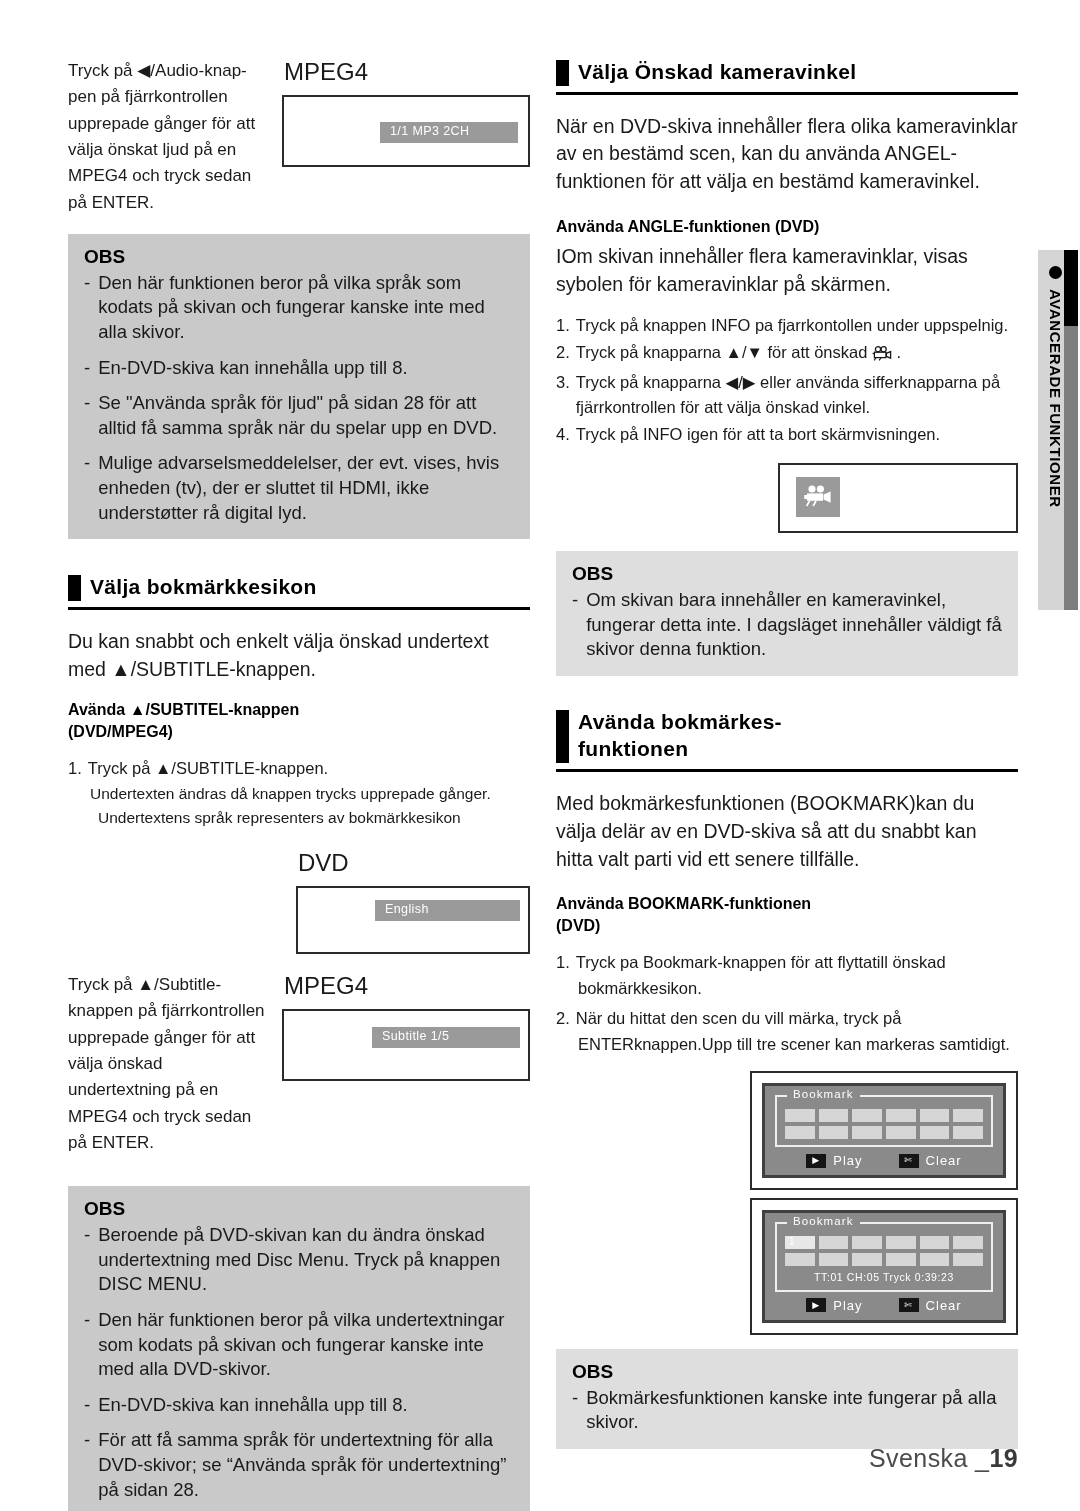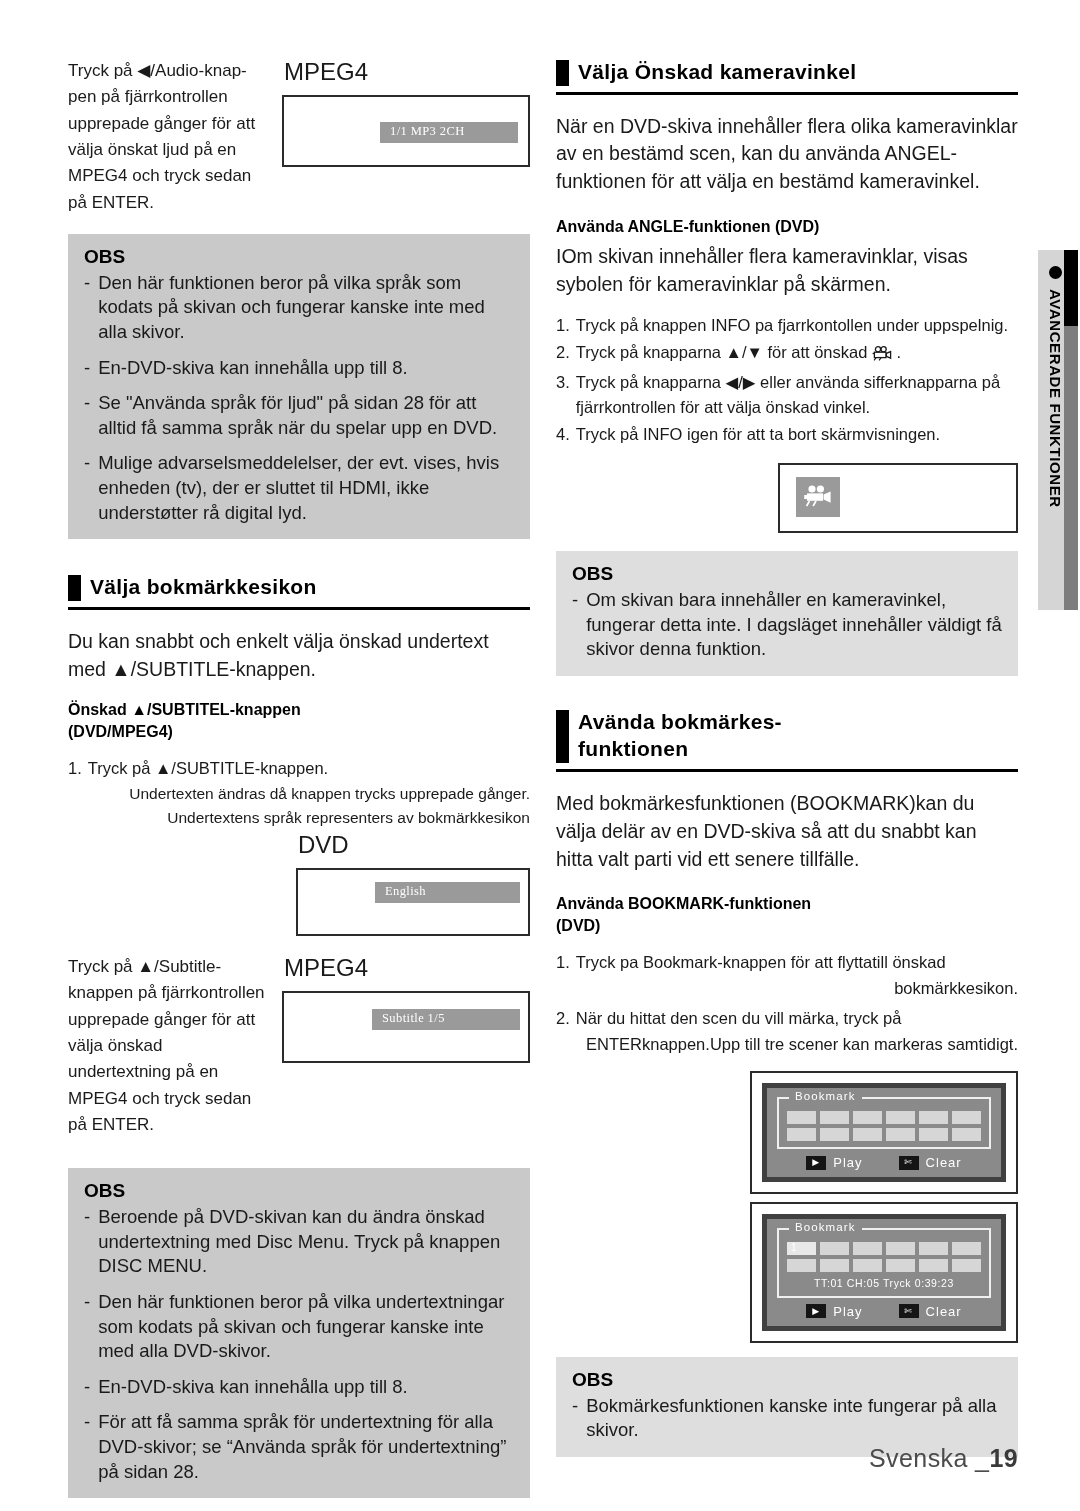--- a/index.html
+++ b/index.html
@@ -80,21 +80,20 @@
     margin-bottom: 2px;
     display: flex;
     gap: 6px;
   }
   .step-list li .num { flex: 0 0 auto; }
   .step-list li .txt { flex: 1 1 auto; }
   .sub-line {
     font-size: 15.5px;
     line-height: 1.6;
     margin: 0 0 0 22px;
-    text-align: right;
   }
   .sub-line.indent2 { margin-left: 30px; }
   b, strong { font-weight: normal; }
 
   
   .obs {
     background: #c9c9c9;
     padding: 12px 16px 14px 16px;
     box-sizing: border-box;
   }
@@ -140,21 +139,20 @@
     line-height: 1.2;
     margin: 0 0 8px 2px;
     color: #1a1a1a;
   }
   .osd {
     border: 2px solid #2b2b2b;
     background: #ffffff;
     height: 72px;
     position: relative;
     box-sizing: border-box;
-    font-family: Liberation Serif, serif;
   }
   .osd .chip {
     position: absolute;
     background: #9a9a9a;
     color: #ffffff;
     font-size: 12.5px;
     letter-spacing: 0.4px;
     padding: 3px 10px 4px 10px;
     line-height: 1.1;
     white-space: nowrap;
@@ -178,21 +176,21 @@
   }
 
   
   .bm-outer {
     border: 2px solid #2b2b2b;
     background: #fff;
     padding: 10px;
     box-sizing: border-box;
   }
   .bm-frame {
-    border: 5px solid #404040;
+    border: 3px solid #404040;
     background: #8a8a8a;
     padding: 9px 10px 7px 10px;
     box-sizing: border-box;
   }
   .bm-inner {
     border: 2px solid #efefef;
     position: relative;
     padding: 12px 8px 6px 8px;
     box-sizing: border-box;
   }
@@ -365,36 +363,36 @@
     <div class="section-head">
       <span class="bar"></span>
       <h1>Välja bokmärkkesikon</h1>
     </div>
 
     <p class="body-text">
       <span>Du kan snabbt och enkelt välja önskad undertext med </span><span>▲/SUBTITLE</span><span>-knappen.</span>
     </p>
 
     <h2 class="sub-head">
-      <span>Önskad </span><span>▲/SUBTITEL</span><span>-knappen</span><br>
+      <span>Avända </span><span>▲/SUBTITEL</span><span>-knappen</span><br>
       <span>(DVD/MPEG4)</span>
     </h2>
 
     <div style="margin-top:14px;">
       <div class="step-list">
         <div style="display:flex;gap:6px;font-size:16.5px;line-height:1.52;">
           <span class="num">1.</span>
           <span class="txt"><span>Tryck på </span><b>▲/SUBTITLE</b><span>-knappen.</span></span>
         </div>
       </div>
       <p class="sub-line">Undertexten ändras då knappen trycks upprepade gånger.</p>
       <p class="sub-line indent2">Undertextens språk representers av bokmärkkesikon</p>
     </div>
 
-    <div style="margin-left:228px;">
+    <div style="margin-top:18px;margin-left:228px;">
       <p class="screen-label">DVD</p>
       <div class="osd" style="height:68px;">
         <div class="chip english">English</div>
       </div>
     </div>
 
     <div class="figrow" style="margin-top:18px;">
       <div class="caption">
         <span>Tryck på </span><b>▲/Subtitle</b><span>-</span><span>knappen på fjärrkontrollen upprepade gånger för att välja önskad undertextning på en MPEG4 och tryck sedan på </span><b>ENTER</b><span>.</span>
       </div>

